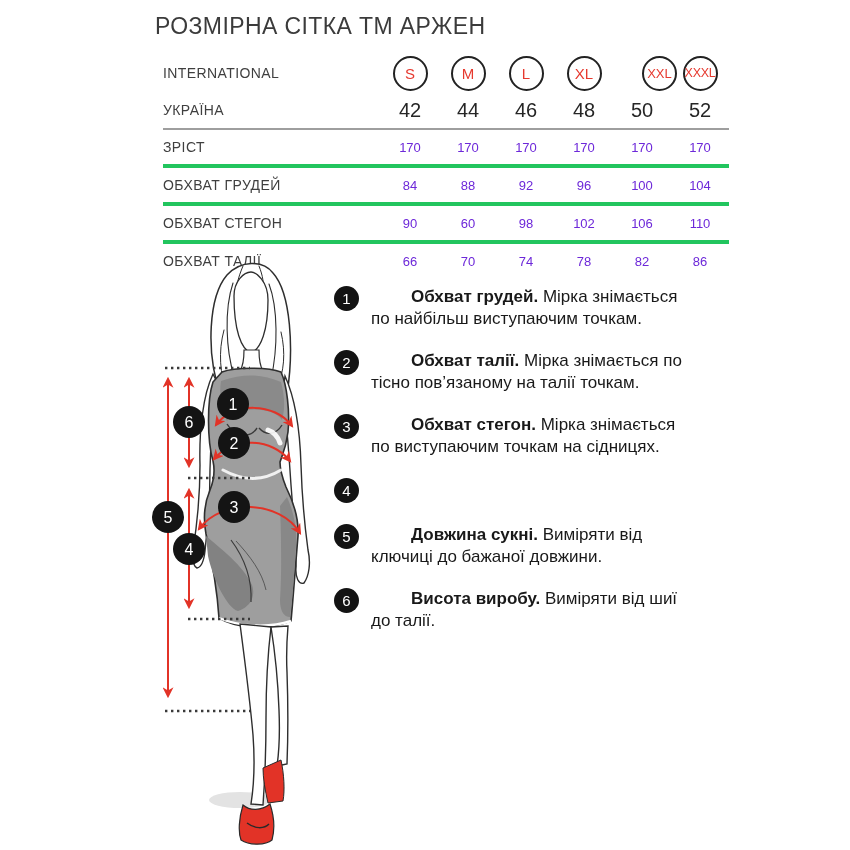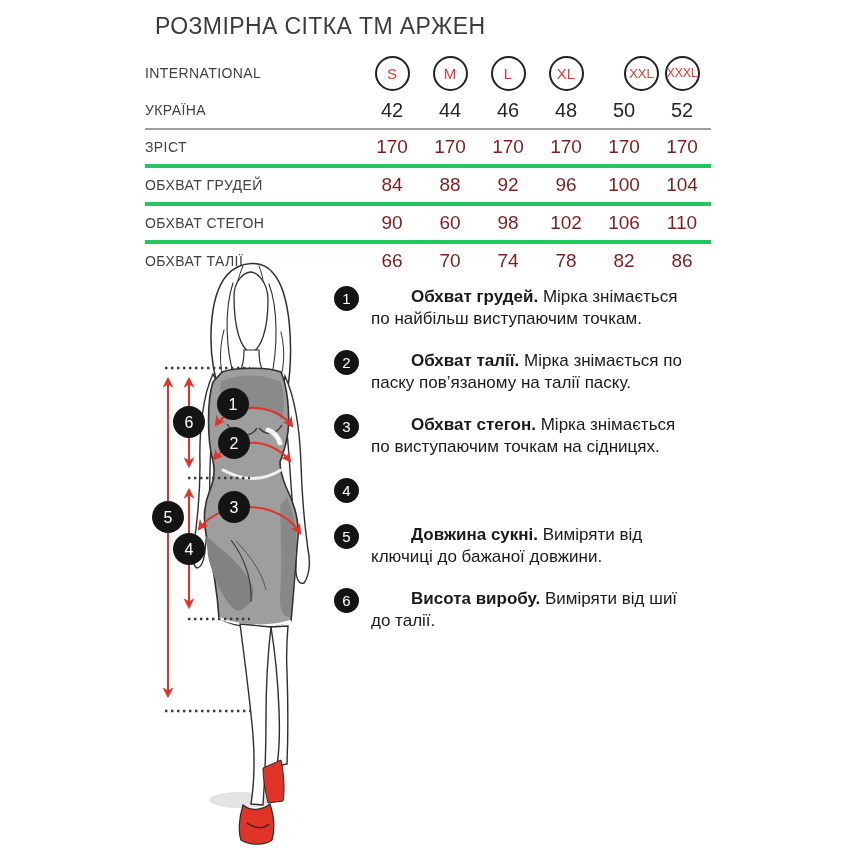--- a/index.html
+++ b/index.html
@@ -2,36 +2,36 @@
 <html><head>
 <meta charset="utf-8">
 <style>
   html,body{margin:0;padding:0;background:#fff;}
   .page{position:relative;width:850px;height:850px;background:#fff;overflow:hidden;
         font-family:"Liberation Sans",sans-serif;color:#3b3b3b;}
   
   .title{position:absolute;left:155px;top:13px;font-size:23px;font-weight:400;
          letter-spacing:.4px;color:#3b3b3b;margin:0;}
   
-  .size-table{position:absolute;left:145px;top:54px;width:566px;}
+  .size-table{position:absolute;left:163px;top:54px;width:566px;}
   .t-row{display:flex;align-items:center;}
   .t-label{width:218px;font-size:14px;letter-spacing:.4px;color:#3f3f3f;}
   .t-cell{width:58px;display:flex;justify-content:center;align-items:center;text-align:center;}
   .row-intl{height:38px;}
   .row-ukr{height:36px;}
   .size-circle{width:31px;height:31px;border:2px solid #222;border-radius:50%;
         display:flex;align-items:center;justify-content:center;color:#e6392f;
         font-size:15px;white-space:nowrap;overflow:visible;background:#fff;flex:none;}
   .size-circle.s-xxl{font-size:13px;margin-left:35px;}
   .size-circle.s-xxxl{font-size:12.5px;letter-spacing:-.3px;}
   .ukr-val{font-size:20px;color:#262626;}
   .data-rows{border-top:2px solid #9e9e9e;}
   .d-row{height:34px;display:flex;align-items:center;}
   .d-row + .d-row{border-top:4px solid #22c55e;}
-  .d-val{font-size:19px;color:#7f1d1d;}
+  .d-val{font-size:13px;color:#6d28d9;}
   
   .measure-list{position:absolute;left:334px;top:286px;width:392px;}
   .m-item{display:flex;gap:12px;margin-bottom:21px;}
   .m-num{width:25px;height:25px;border-radius:50%;background:#131313;color:#fff;
          font-size:15px;display:flex;align-items:center;justify-content:center;
          flex:none;margin-top:0;}
   .m-text{font-size:17px;line-height:21.5px;color:#191919;width:312px;}
   .m-term{font-weight:bold;margin-left:40px;}
   
   .figure-wrap{position:absolute;left:140px;top:258px;width:200px;height:592px;}
@@ -205,21 +205,21 @@
     </svg>
   </div>
 
   <div class="measure-list">
     <div class="m-item">
       <div class="m-num">1</div>
       <div class="m-text"><span class="m-term">Обхват грудей.</span> <span>Мірка знімається по найбільш виступаючим точкам.</span></div>
     </div>
     <div class="m-item">
       <div class="m-num">2</div>
-      <div class="m-text"><span class="m-term">Обхват талії.</span> <span>Мірка знімається по паску пов’язаному на талії паску.</span></div>
+      <div class="m-text"><span class="m-term">Обхват талії.</span> <span>Мірка знімається по тісно пов’язаному на талії точкам.</span></div>
     </div>
     <div class="m-item">
       <div class="m-num">3</div>
       <div class="m-text"><span class="m-term">Обхват стегон.</span> <span>Мірка знімається по виступаючим точкам на сідницях.</span></div>
     </div>
     <div class="m-item">
       <div class="m-num">4</div>
     </div>
     <div class="m-item">
       <div class="m-num">5</div>

